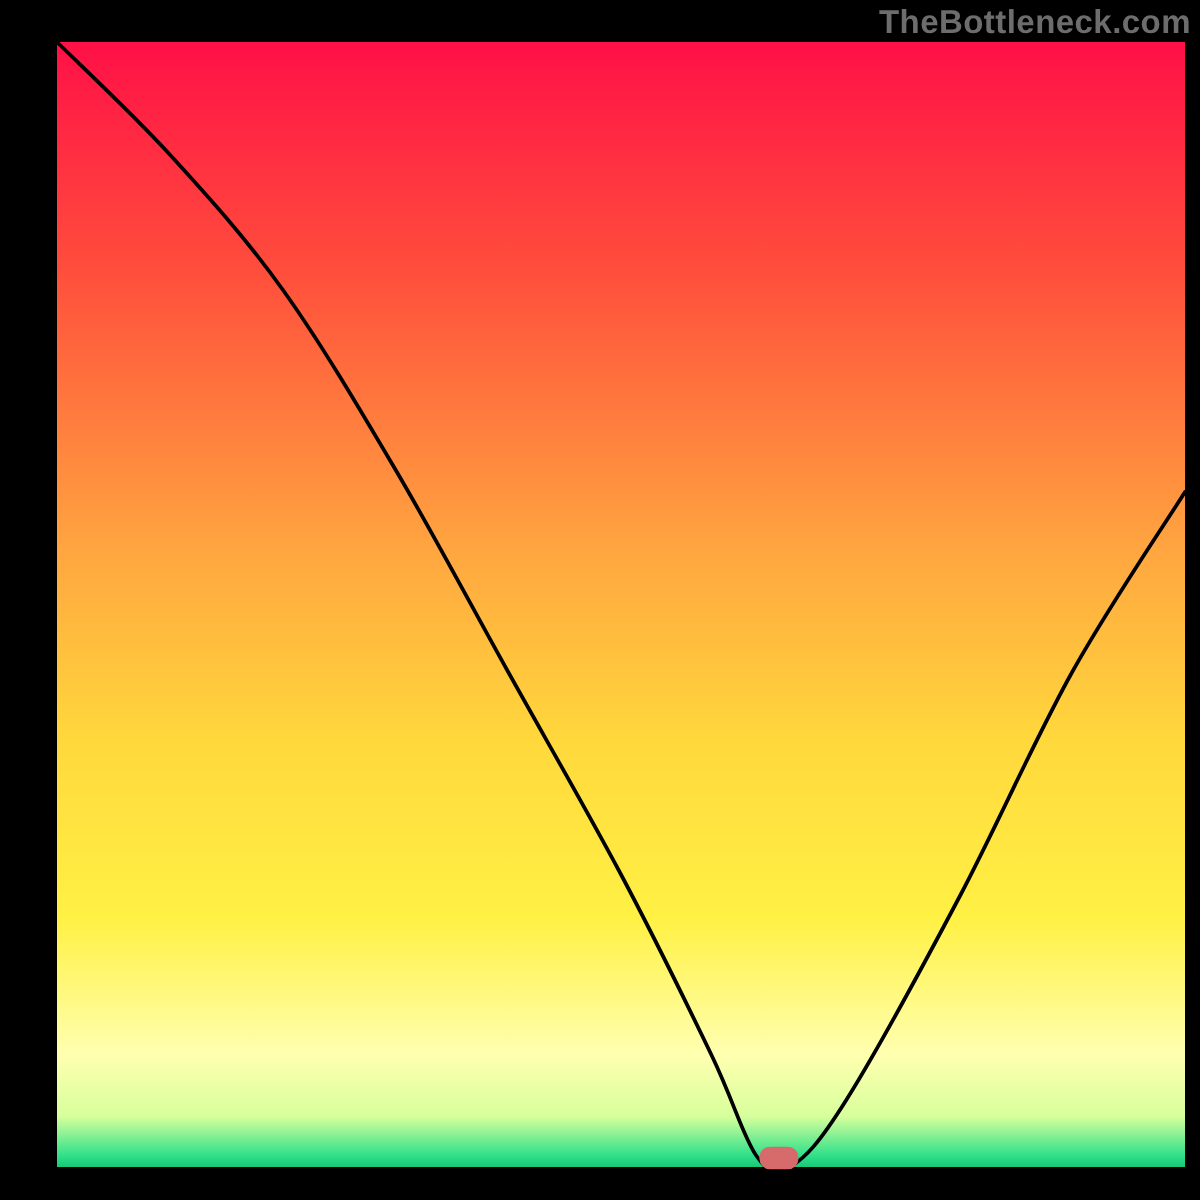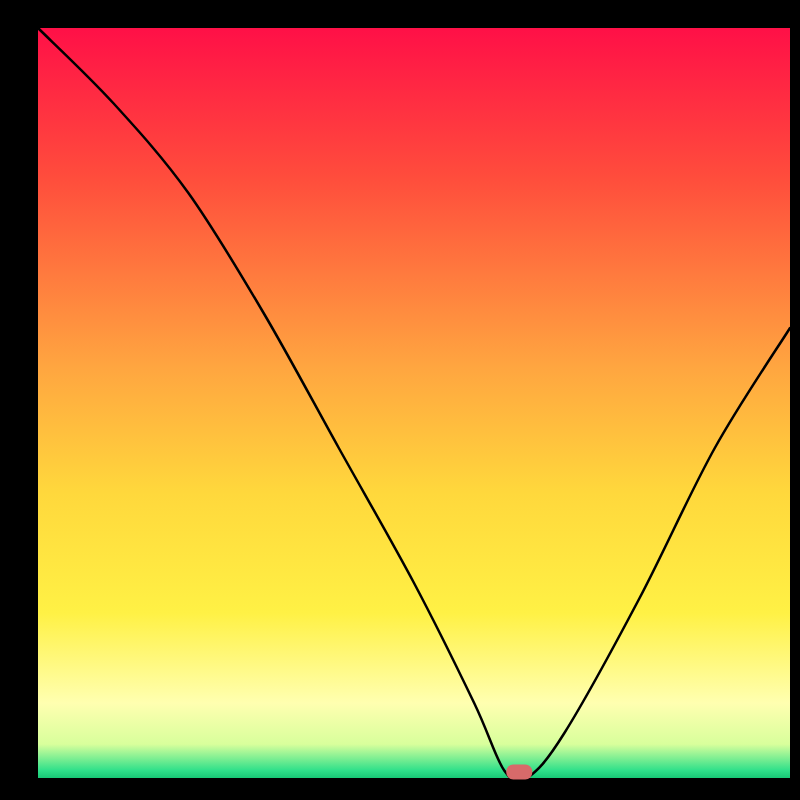--- a/index.html
+++ b/index.html
@@ -45,13 +45,14 @@
           <stop offset="95.5%" stop-color="#d8ff9c"></stop>
           <stop offset="99%" stop-color="#2fe08a"></stop>
           <stop offset="100%" stop-color="#18c876"></stop>
         </linearGradient>
     </defs>
 
     <rect id="plot-bg" fill="url(#bg-grad)" x="38" y="28" width="752" height="750"></rect>
     <path id="curve" fill="none" stroke="#000" stroke-width="2.5" stroke-linecap="round" stroke-linejoin="round" d="M 38 28 C 50.53333333333333 40.5, 88.13333333333334 75.5, 113.2 103 C 138.26666666666668 130.5, 163.33333333333334 158, 188.4 193 C 213.46666666666667 228, 238.53333333333336 270.5, 263.6 313 C 288.6666666666667 355.5, 313.73333333333335 403, 338.8 448 C 363.8666666666667 493, 391.44 540.5, 414 583 C 436.56 625.5, 459.11999999999995 671.75, 474.15999999999997 703 C 489.2 734.25, 495.4666666666667 758, 504.24 770.5 C 513.0133333333333 783, 516.7733333333333 784.25, 526.8 778 C 536.8266666666666 771.75, 545.5999999999999 763, 564.4 733 C 583.2 703, 614.5333333333333 645.5, 639.6 598 C 664.6666666666667 550.5, 689.7333333333333 493, 714.8000000000001 448 C 739.8666666666668 403, 777.4666666666667 348, 790 328"></path>
     <rect id="marker" rx="7" ry="7" x="506.28" y="764.5" width="26" height="15" fill="#d76a6a"></rect>
   </svg>
+  <div class="watermark">TheBottleneck.com</div>
 </div>
 
 </body></html>

